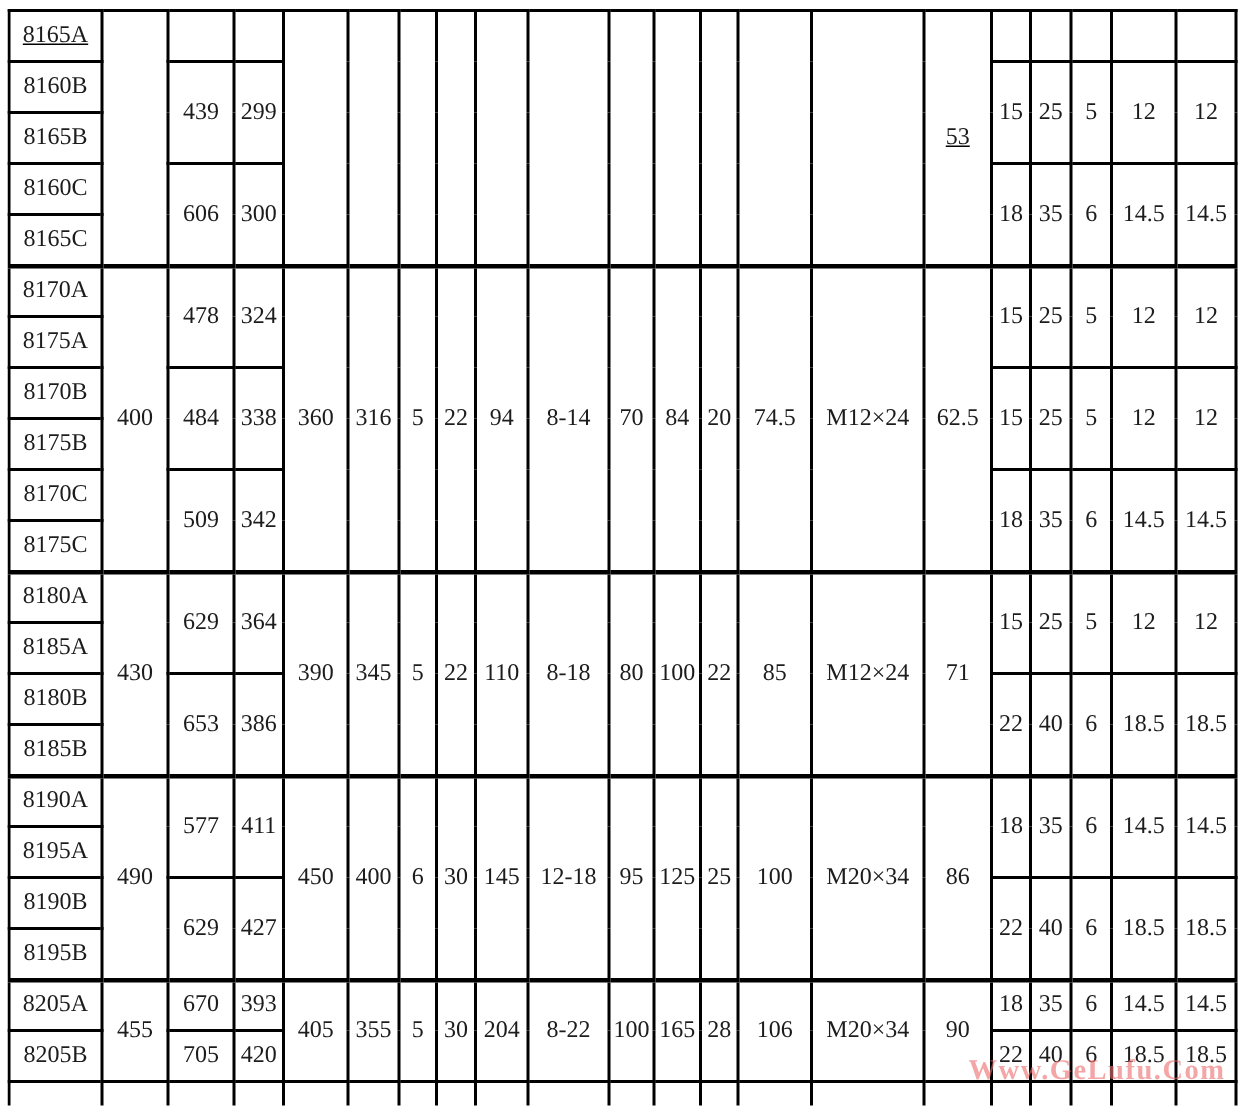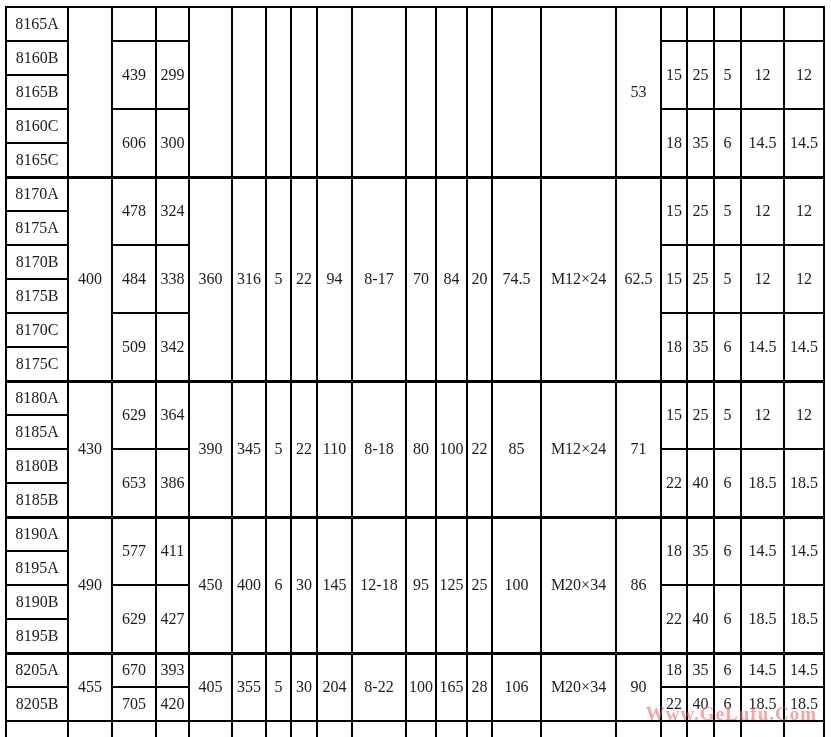--- a/index.html
+++ b/index.html
@@ -63,21 +63,21 @@
         <col style="width: 49px;">
         <col style="width: 75px;">
         <col style="width: 45px;">
         <col style="width: 26px;">
         <col style="width: 27px;">
         <col style="width: 27px;">
         <col style="width: 43px;">
         <col style="width: 40px;">
       </colgroup>
     <tbody id="spec-body">
-        <tr style="height: 34px;">
+        <tr style="height: 34px; text-decoration: underline;">
           <td>8165A</td>
           <td rowspan="5"></td>
           <td></td>
           <td></td>
           <td rowspan="5"></td>
           <td rowspan="5"></td>
           <td rowspan="5"></td>
           <td rowspan="5"></td>
           <td rowspan="5"></td>
           <td rowspan="5"></td>
@@ -122,21 +122,21 @@
         <tr class="block" style="height: 34px;">
           <td>8170A</td>
           <td rowspan="6">400</td>
           <td rowspan="2">478</td>
           <td rowspan="2">324</td>
           <td rowspan="6">360</td>
           <td rowspan="6">316</td>
           <td rowspan="6">5</td>
           <td rowspan="6">22</td>
           <td rowspan="6">94</td>
-          <td rowspan="6">8-17</td>
+          <td rowspan="6">8-14</td>
           <td rowspan="6">70</td>
           <td rowspan="6">84</td>
           <td rowspan="6">20</td>
           <td rowspan="6">74.5</td>
           <td rowspan="6">M12×24</td>
           <td rowspan="6">62.5</td>
           <td rowspan="2">15</td>
           <td rowspan="2">25</td>
           <td rowspan="2">5</td>
           <td rowspan="2">12</td>

